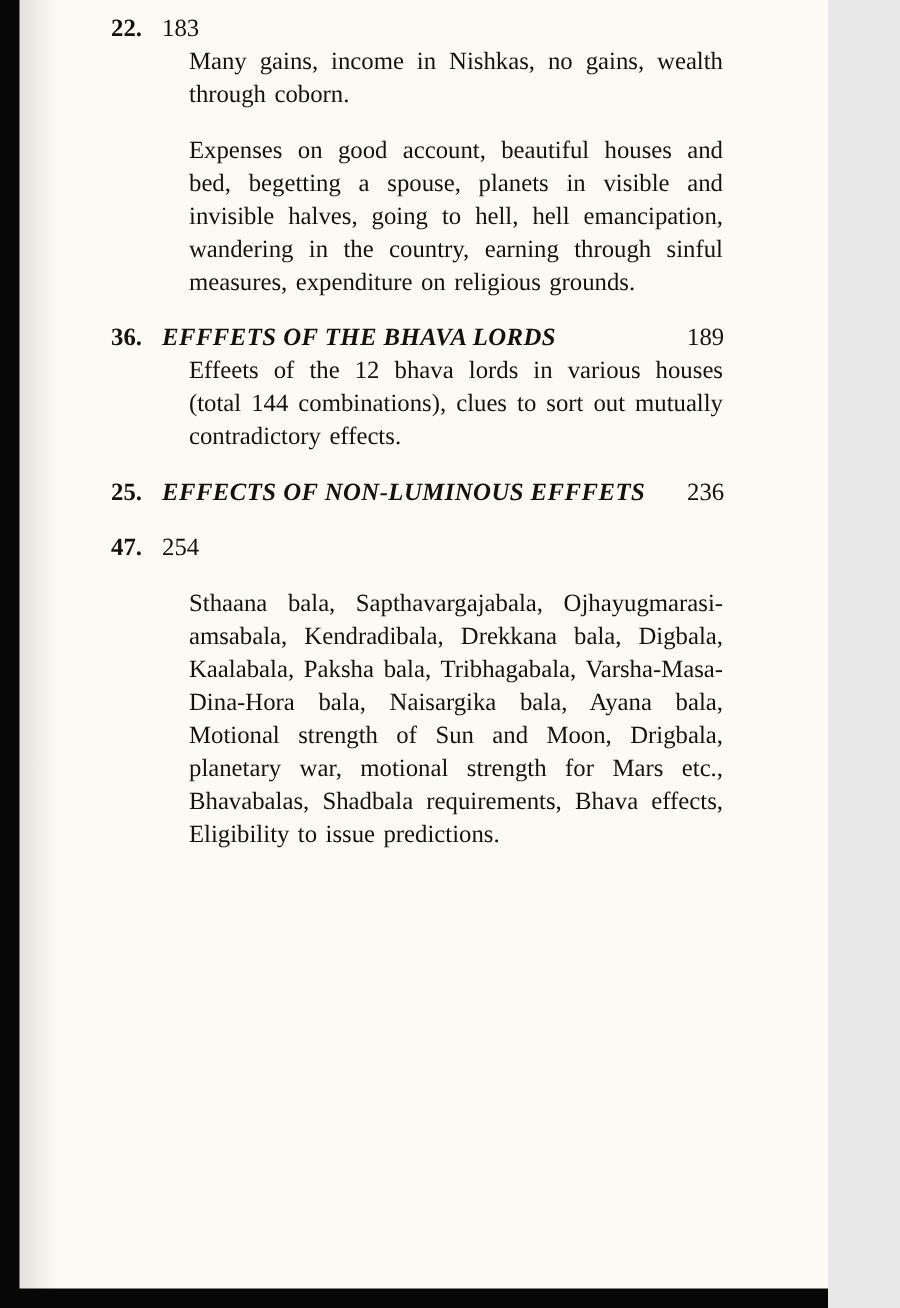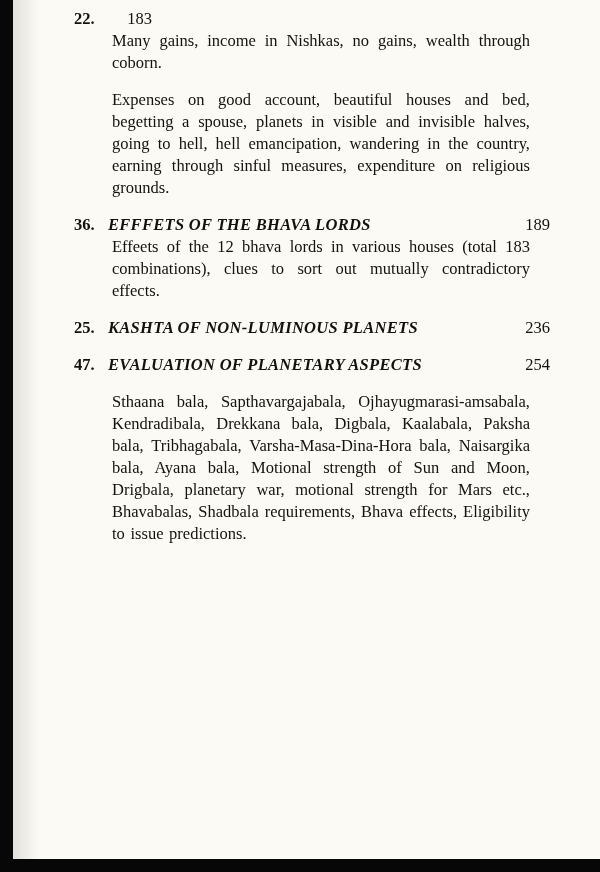--- a/index.html
+++ b/index.html
@@ -2,21 +2,21 @@
 <html><head>
 <meta charset="utf-8">
 <style>
   html, body {
     margin: 0;
     padding: 0;
     background: #e8e8e8;
   }
   .page {
     position: relative;
-    width: 600px;
+    width: 552px;
     height: 872px;
     background: #fbfaf5;
     overflow: hidden;
     font-family: "Liberation Serif", serif;
     color: #14110e;
   }
   
   .edge-left {
     position: absolute;
     left: 0; top: 0;
@@ -67,25 +67,25 @@
   }
   .title {
     flex: 1 1 auto;
     font-weight: bold;
     font-style: italic;
     letter-spacing: 0.3px;
   }
   .pageno {
     flex: 0 0 44px;
     width: 44px;
-    text-align: right;
+    text-align: left;
     font-weight: normal;
   }
   .desc {
-    margin-left: 38px;
+    margin-left: 52px;
     margin-right: 20px;
     font-size: 16.5px;
     line-height: 22px;
     text-align: justify;
     word-spacing: 1.5px;
   }
 </style>
 </head>
 <body>
 
@@ -107,35 +107,34 @@
     <div class="entry">
       <div class="desc">Expenses on good account, beautiful houses and bed, begetting a spouse, planets in visible and invisible halves, going to hell, hell emancipation, wandering in the country, earning through sinful measures, expenditure on religious grounds.</div>
     </div>
 
     <div class="entry">
       <div class="head">
         <span class="num">36.</span>
         <span class="title">EFFFETS OF THE BHAVA LORDS</span>
         <span class="pageno">189</span>
       </div>
-      <div class="desc">Effeets of the 12 bhava lords in various houses (total 183 combinations), clues to sort out mutually contradictory effects.</div>
+      <div class="desc">Effeets of the 12 bhava lords in various houses (total 144 combinations), clues to sort out mutually contradictory effects.</div>
     </div>
 
     <div class="entry">
       <div class="head">
         <span class="num">25.</span>
-        <span class="title">KASHTA OF NON-LUMINOUS PLANETS</span>
+        <span class="title">EFFECTS OF NON-LUMINOUS EFFFETS</span>
         <span class="pageno">236</span>
       </div>
     </div>
 
     <div class="entry">
       <div class="head">
         <span class="num">47.</span>
-        <span class="title">EVALUATION OF PLANETARY ASPECTS</span>
         <span class="pageno">254</span>
       </div>
     </div>
 
     <div class="entry">
       <div class="desc">Sthaana bala, Sapthavargajabala, Ojhayugmarasi-amsabala, Kendradibala, Drekkana bala, Digbala, Kaalabala, Paksha bala, Tribhagabala, Varsha-Masa-Dina-Hora bala, Naisargika bala, Ayana bala, Motional strength of Sun and Moon, Drigbala, planetary war, motional strength for Mars etc., Bhavabalas, Shadbala requirements, Bhava effects, Eligibility to issue predictions.</div>
     </div>
 
 
   </div>

